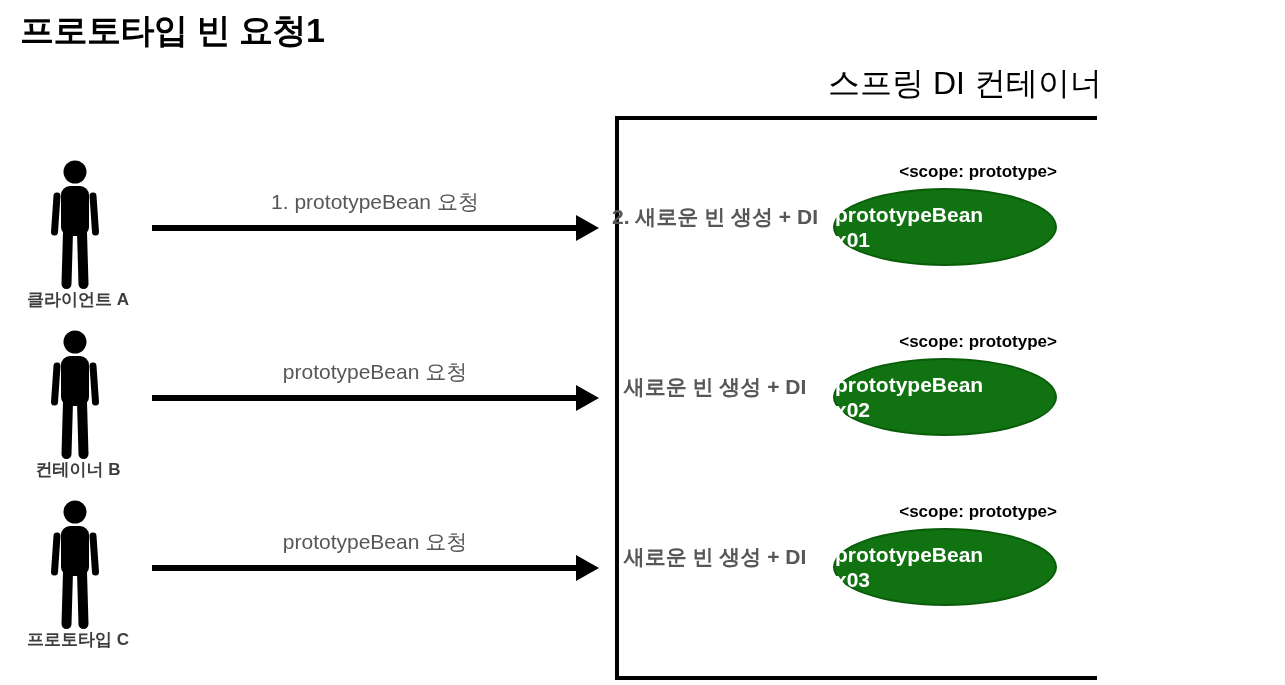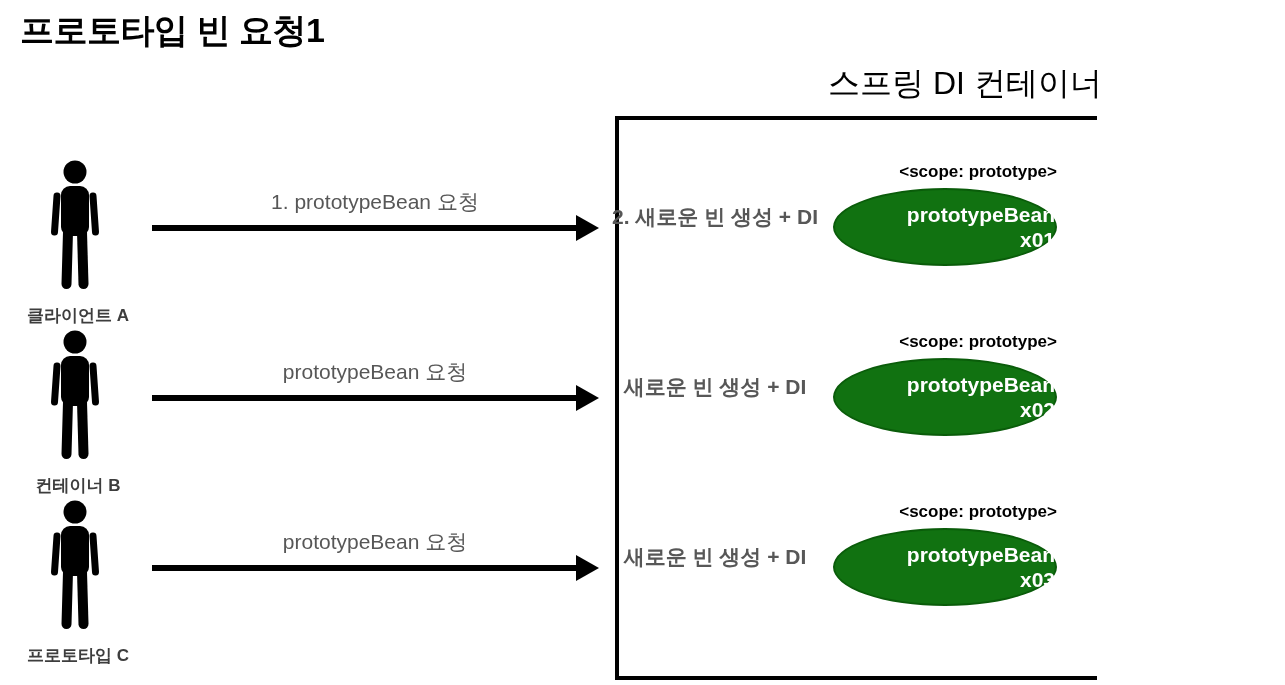--- a/index.html
+++ b/index.html
@@ -62,21 +62,20 @@
   .client-label {
     position: absolute;
     left: 8px;
     top: 138px;
     width: 140px;
     text-align: center;
     font-size: 17px;
     font-weight: 700;
     color: var(--client-label-color, #3d3d3d);
     white-space: nowrap;
-    margin-top: 16px;
   }
   .request-label {
     position: absolute;
     left: 165px;
     top: 41px;
     width: 420px;
     text-align: center;
     font-size: 21px;
     line-height: 22px;
     font-weight: 400;
@@ -131,21 +130,21 @@
     left: 833px;
     top: 38px;
     width: 224px;
     height: 78px;
     background: var(--bean-fill, #117211);
     border: 2px solid var(--bean-stroke, #0a5c0a);
     border-radius: 50%;
     box-sizing: border-box;
     display: flex;
     flex-direction: column;
-    align-items: flex-end;
+    align-items: flex-start;
     justify-content: center;
   }
   .bean div {
     color: var(--bean-text, #ffffff);
     font-size: 21px;
     line-height: 25px;
     font-weight: 700;
     white-space: nowrap;
   }
 </style>

